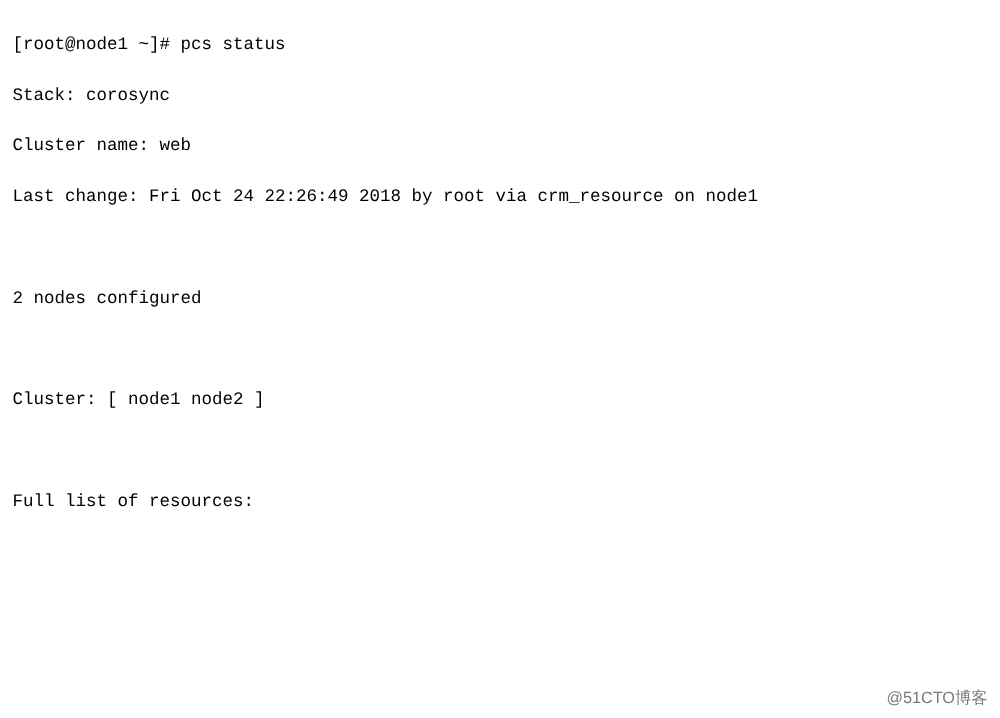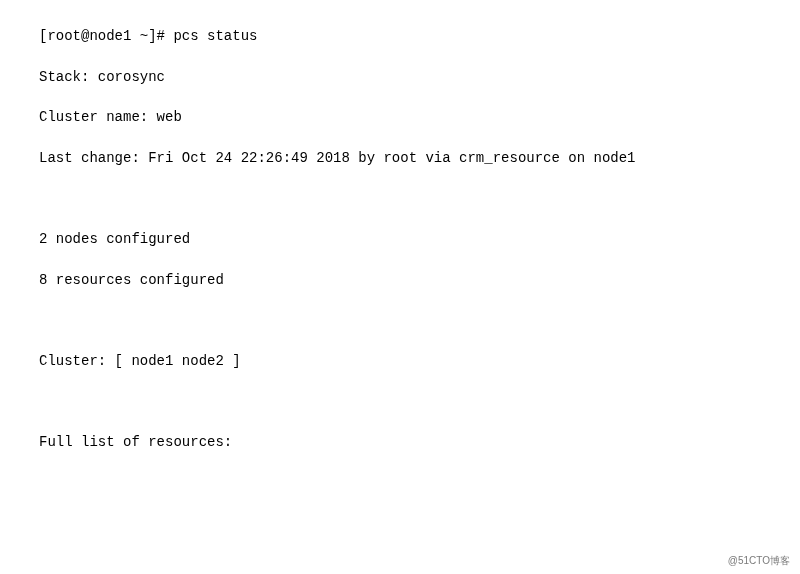--- a/index.html
+++ b/index.html
@@ -18,42 +18,40 @@
       height: 574px;
       position: relative;
       overflow: hidden;
     }
     .terminal {
       white-space: pre;
     }
     .line {
       display: block;
       min-height: 1.45em;
-      margin-left: 29px;
     }
     .watermark {
       position: absolute;
       right: 10px;
       bottom: 6px;
-      font-size: 10px;
+      font-size: 13px;
       color: #7a7a7a;
       font-family: "Microsoft YaHei", "SimSun", sans-serif;
     }
   </style>
 </head>
 <body>
 
 <div class="terminal">
 <span class="line"><span>[root@node1 ~]# </span><span>pcs status</span></span>
 <span class="line">Stack: corosync</span>
 <span class="line">Cluster name: web</span>
 <span class="line">Last change: Fri Oct 24 22:26:49 2018 by root via crm_resource on node1</span>
 <span class="line"> </span>
 <span class="line">2 nodes configured</span>
-<span class="line">8 resources configured</span>
 <span class="line"> </span>
 <span class="line">Cluster: [ node1 node2 ]</span>
 <span class="line"> </span>
 <span class="line">Full list of resources:</span>
 <span class="line"> </span>
 
 
 
 
 

